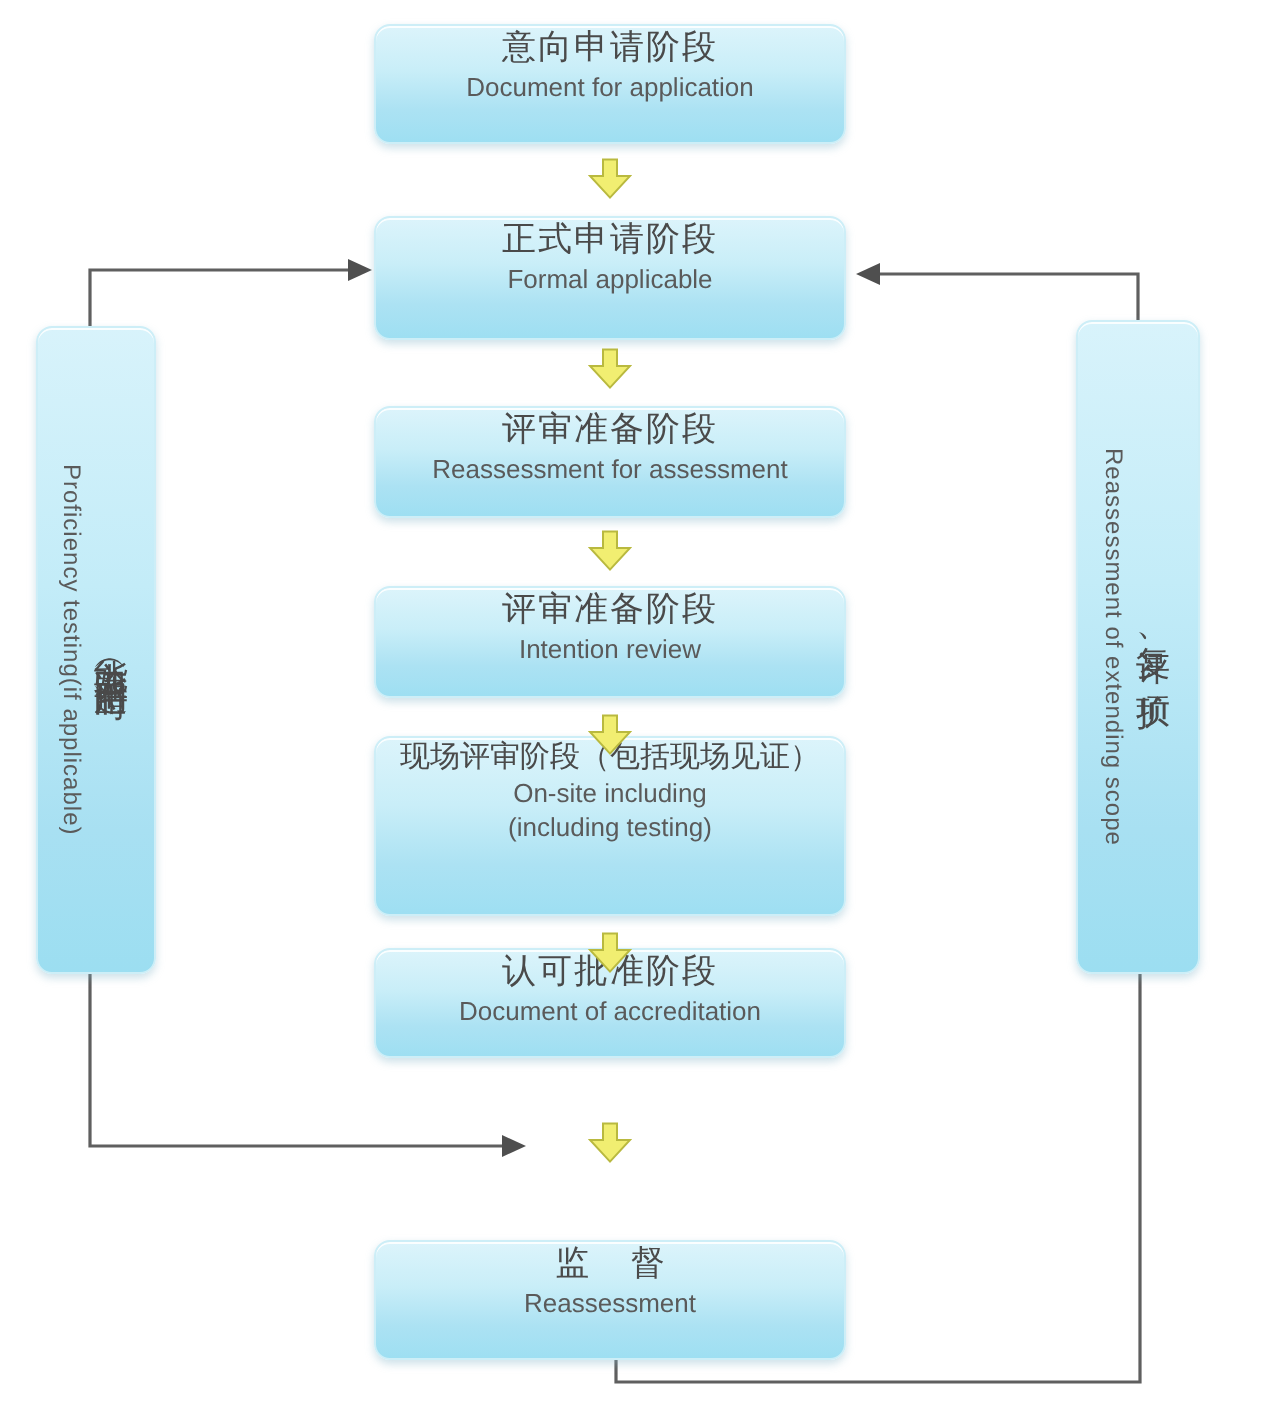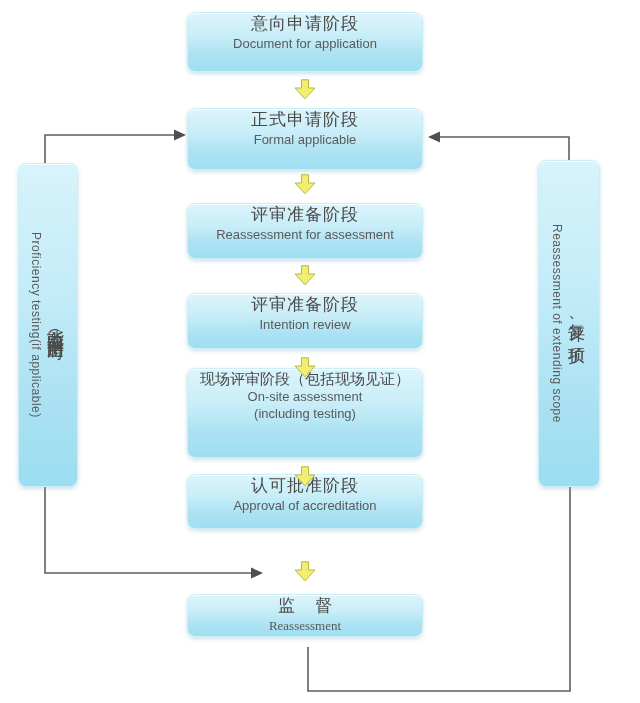--- a/index.html
+++ b/index.html
@@ -75,30 +75,30 @@
     <div class="en">Reassessment for assessment</div>
   </div>
 
   <div class="box" style="top:293px;height:56px;">
     <div class="zh">评审准备阶段</div>
     <div class="en">Intention review</div>
   </div>
 
   <div class="box small-zh" style="top:368px;height:90px;">
     <div class="zh">现场评审阶段（包括现场见证）</div>
-    <div class="en">On-site assessment</div>
+    <div class="en">On-site including</div>
     <div class="en">(including testing)</div>
   </div>
 
   <div class="box" style="top:474px;height:55px;">
     <div class="zh">认可批准阶段</div>
-    <div class="en">Approval of accreditation</div>
+    <div class="en">Document of accreditation</div>
   </div>
 
-  <div class="box wide-zh" style="top:594px;height:43px;font-family:Liberation Serif, serif;">
+  <div class="box wide-zh" style="top:620px;height:60px;">
     <div class="zh">监 督</div>
     <div class="en">Reassessment</div>
   </div>
 
   <svg class="down-arrow" style="top:79px;" viewBox="0 0 22 21">
       <path d="M7.5 .75 H14.5 V9 H21 L11 19.8 L1 9 H7.5 Z" fill="#f1ee71" stroke="#b9b93f" stroke-width="1"></path>
     </svg>
   <svg class="down-arrow" style="top:174px;" viewBox="0 0 22 21">
       <path d="M7.5 .75 H14.5 V9 H21 L11 19.8 L1 9 H7.5 Z" fill="#f1ee71" stroke="#b9b93f" stroke-width="1"></path>
     </svg>

